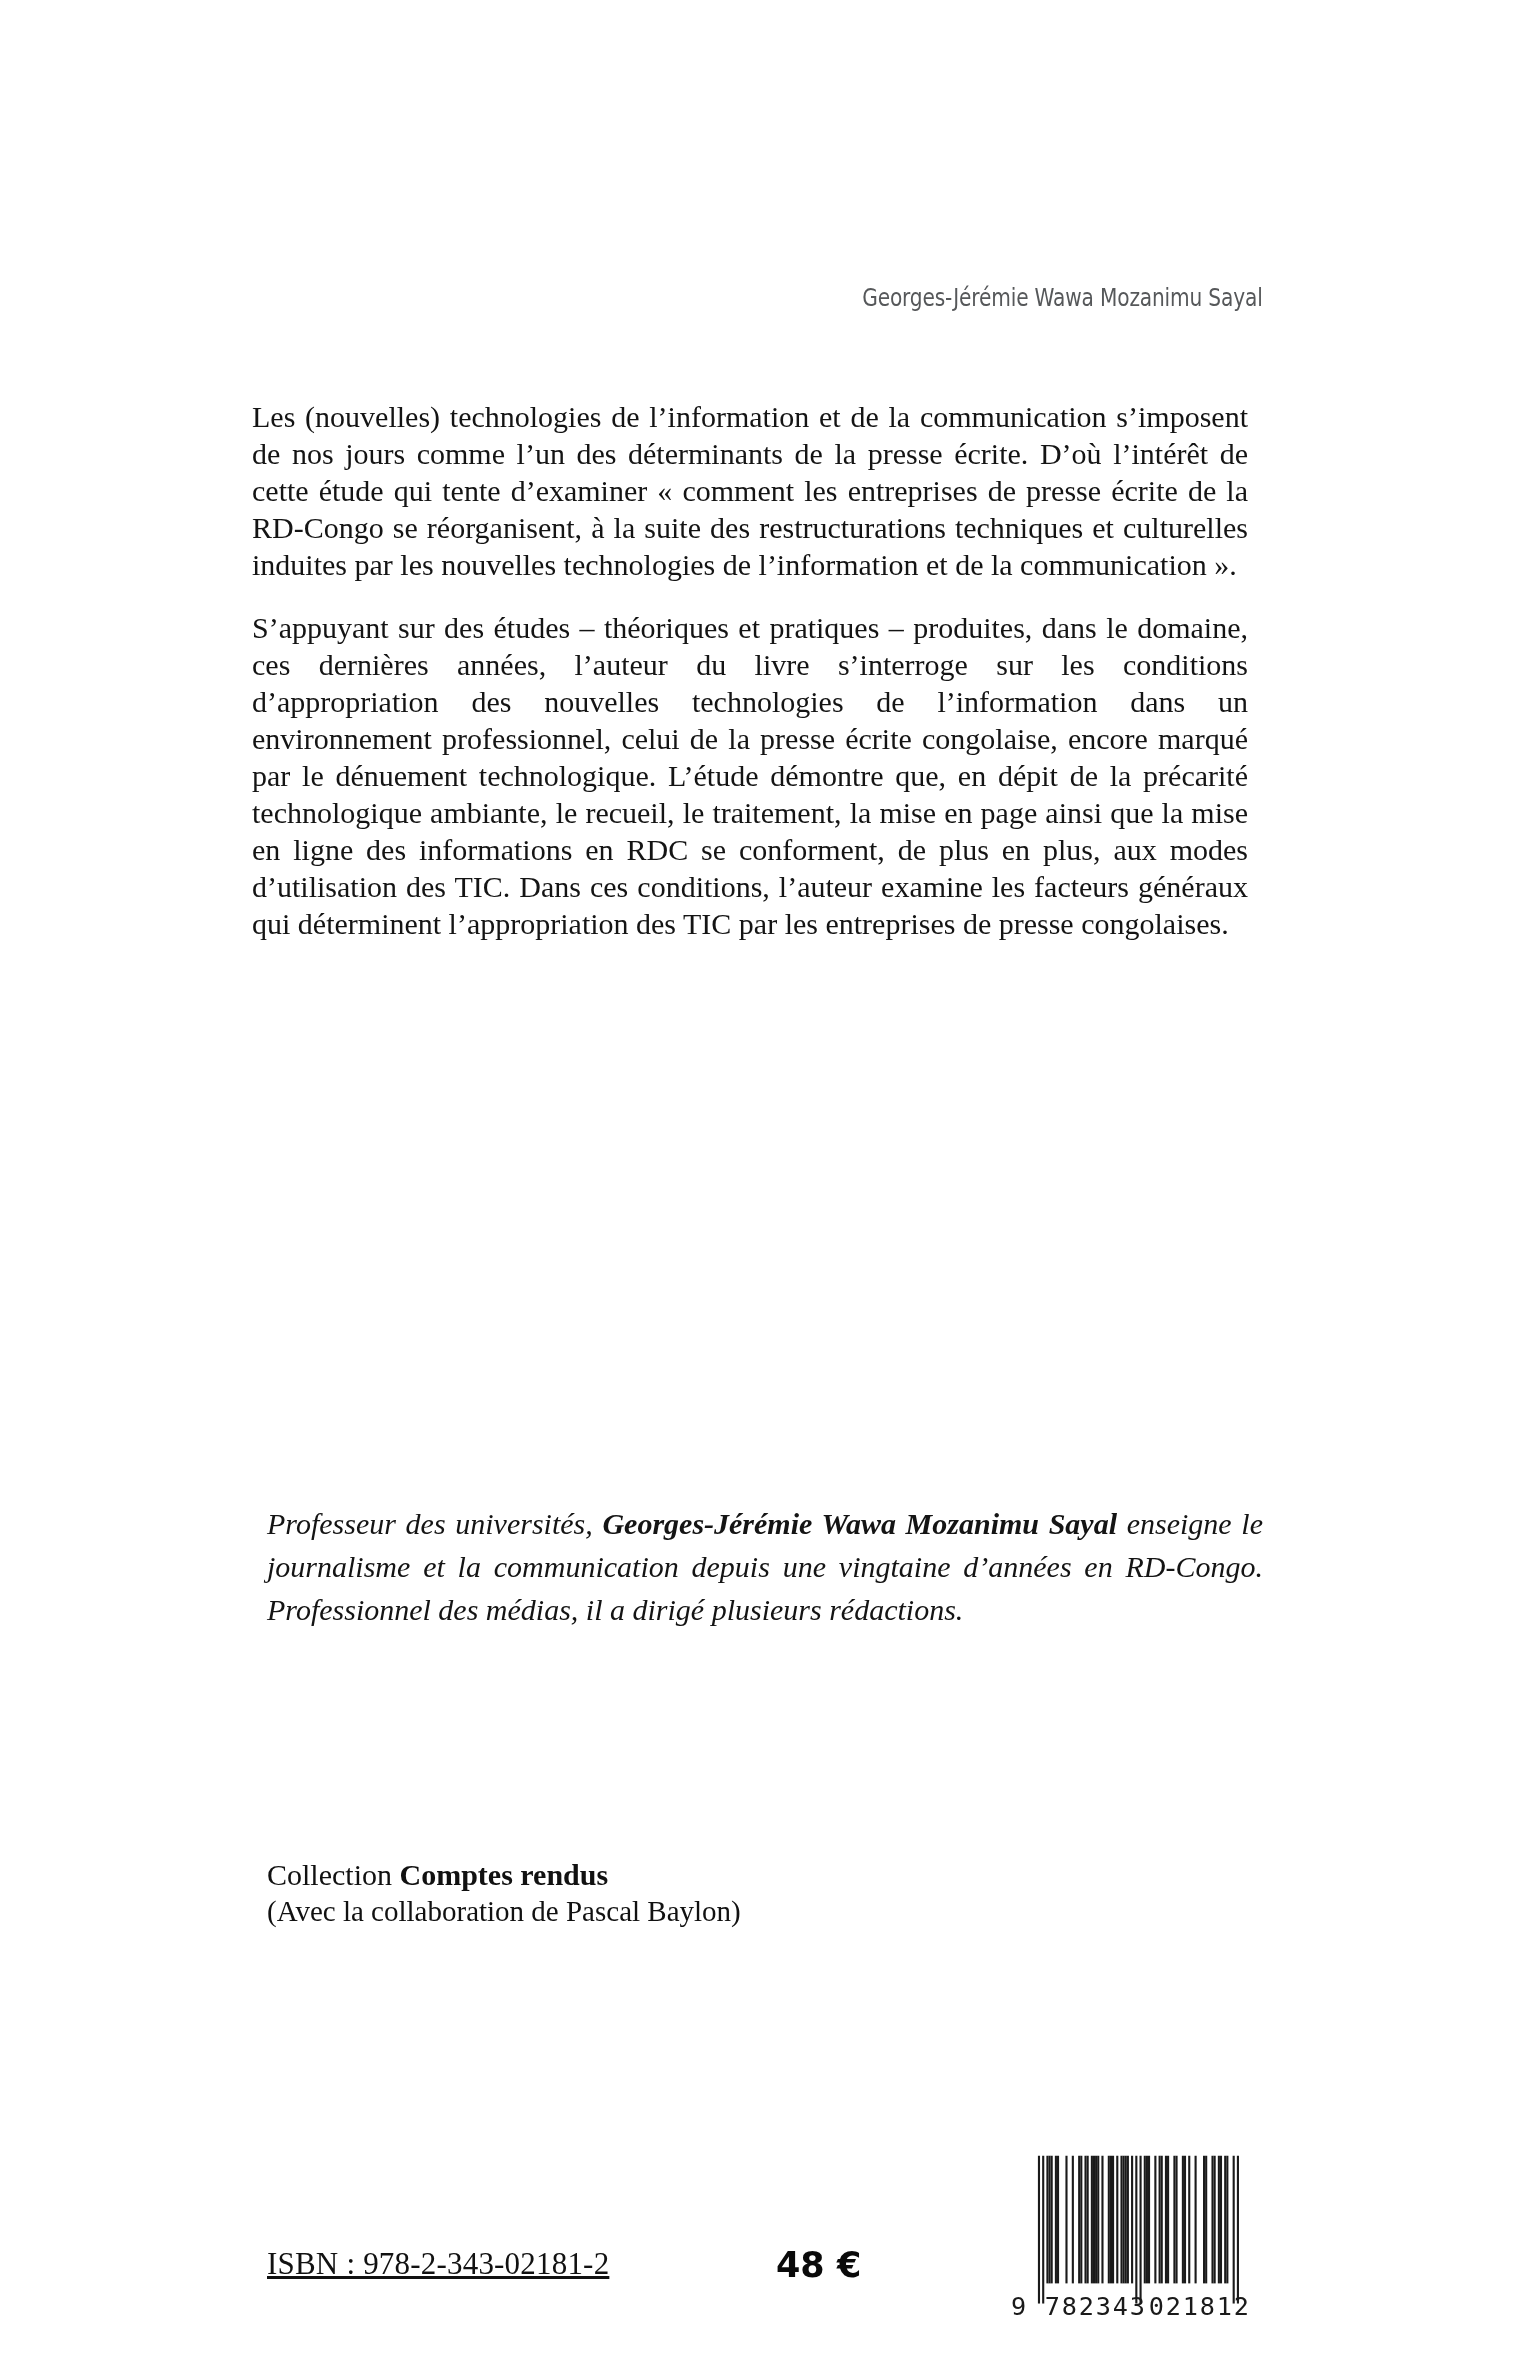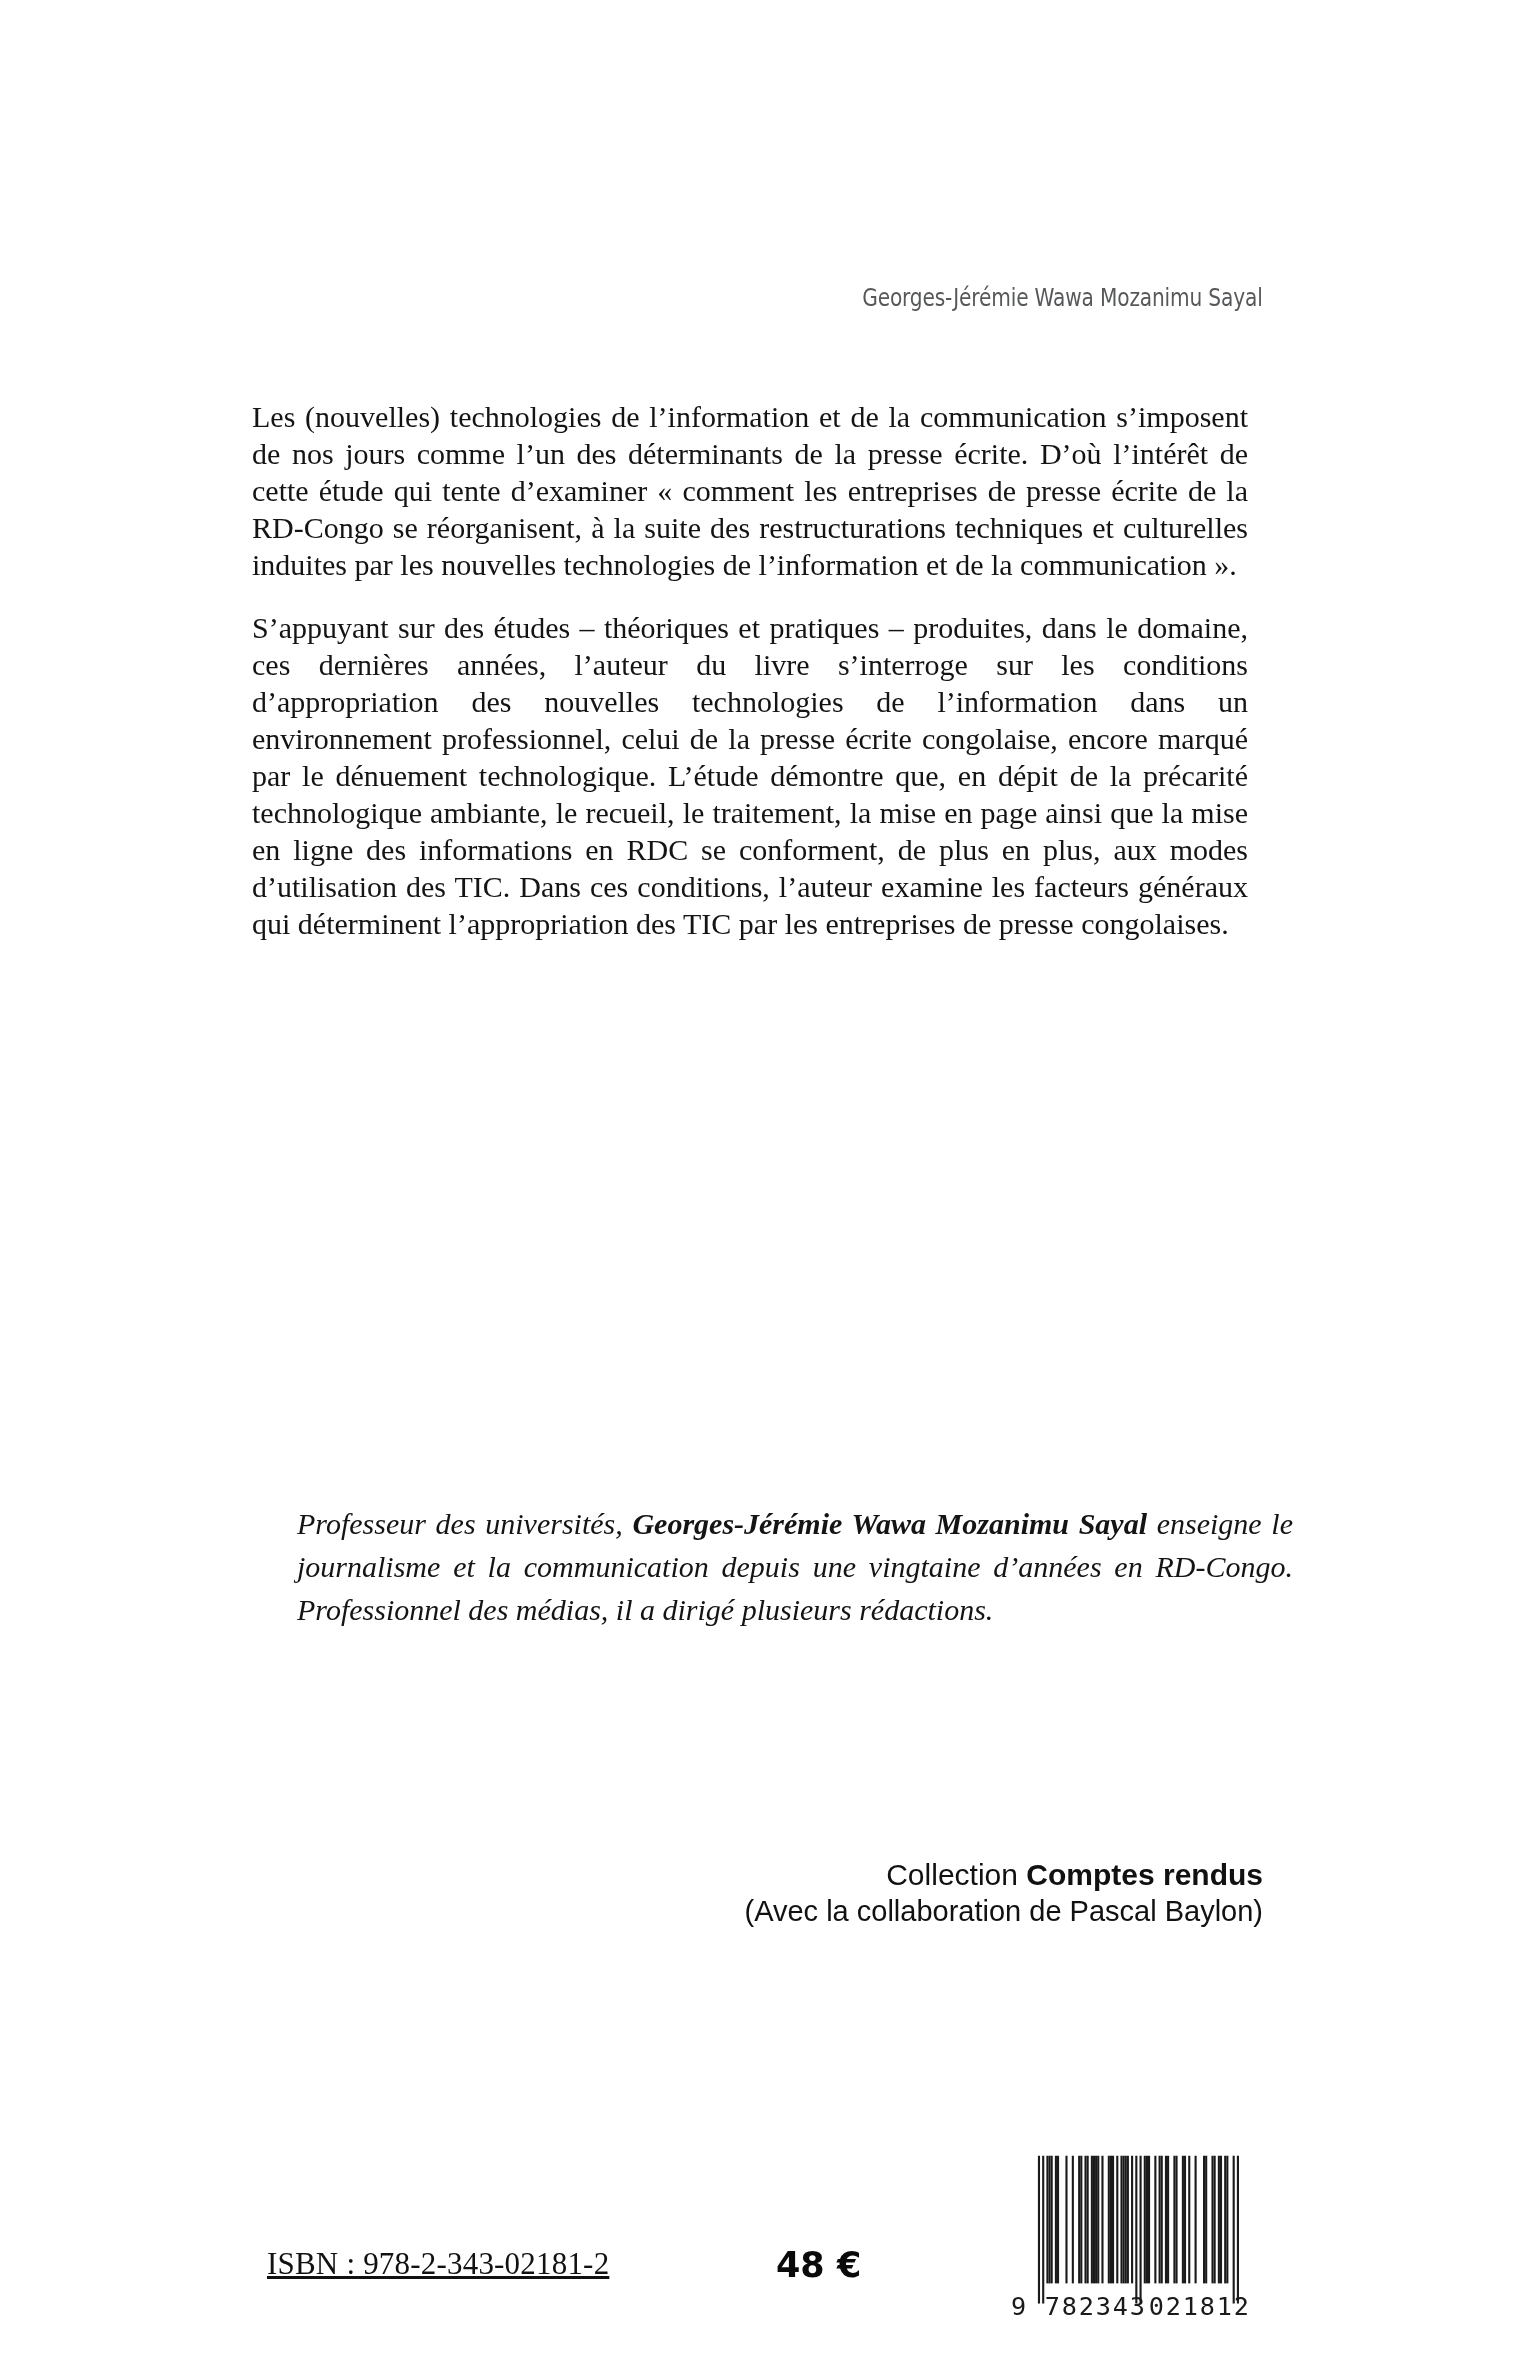--- a/index.html
+++ b/index.html
@@ -98,35 +98,34 @@
     left: 267px;
     top: 1502px;
     width: 996px;
     font-family: "Liberation Serif", "DejaVu Serif", serif;
     font-style: italic;
     font-size: 30px;
     line-height: 43px;
     color: #141414;
     text-align: justify;
     text-justify: inter-word;
-    margin-left: 30px;
   }
   .bio .bio-name {
     font-weight: bold;
     font-style: italic;
   }
 
   
   .collection {
     position: absolute;
     left: 267px;
     top: 1856px;
     width: 996px;
-    text-align: right;
-    font-family: Liberation Sans, sans-serif;
+    text-align: left;
+    font-family: Liberation Serif, serif;
     color: #111111;
   }
   .collection .coll-line1 {
     font-size: 30px;
     line-height: 38px;
   }
   .collection .coll-name {
     font-weight: bold;
   }
   .collection .coll-line2 {

